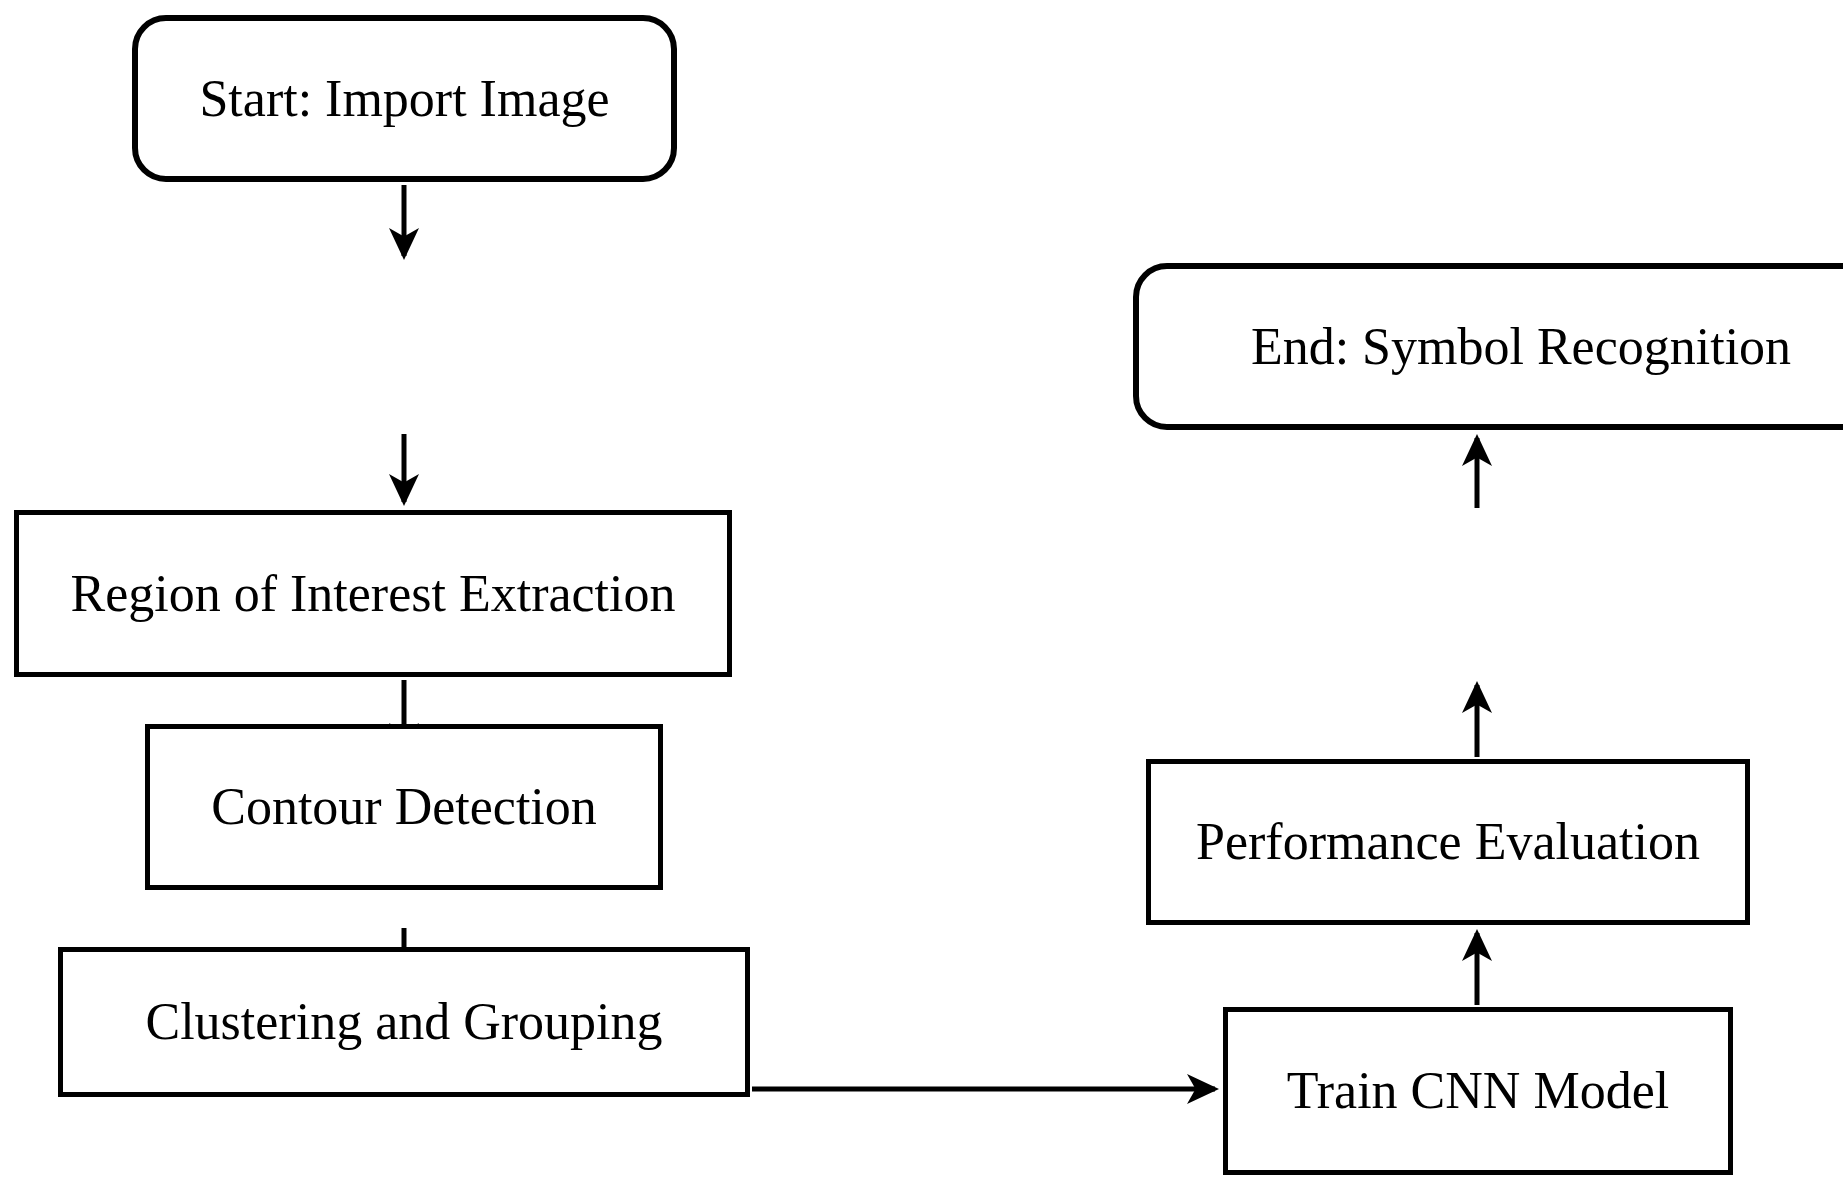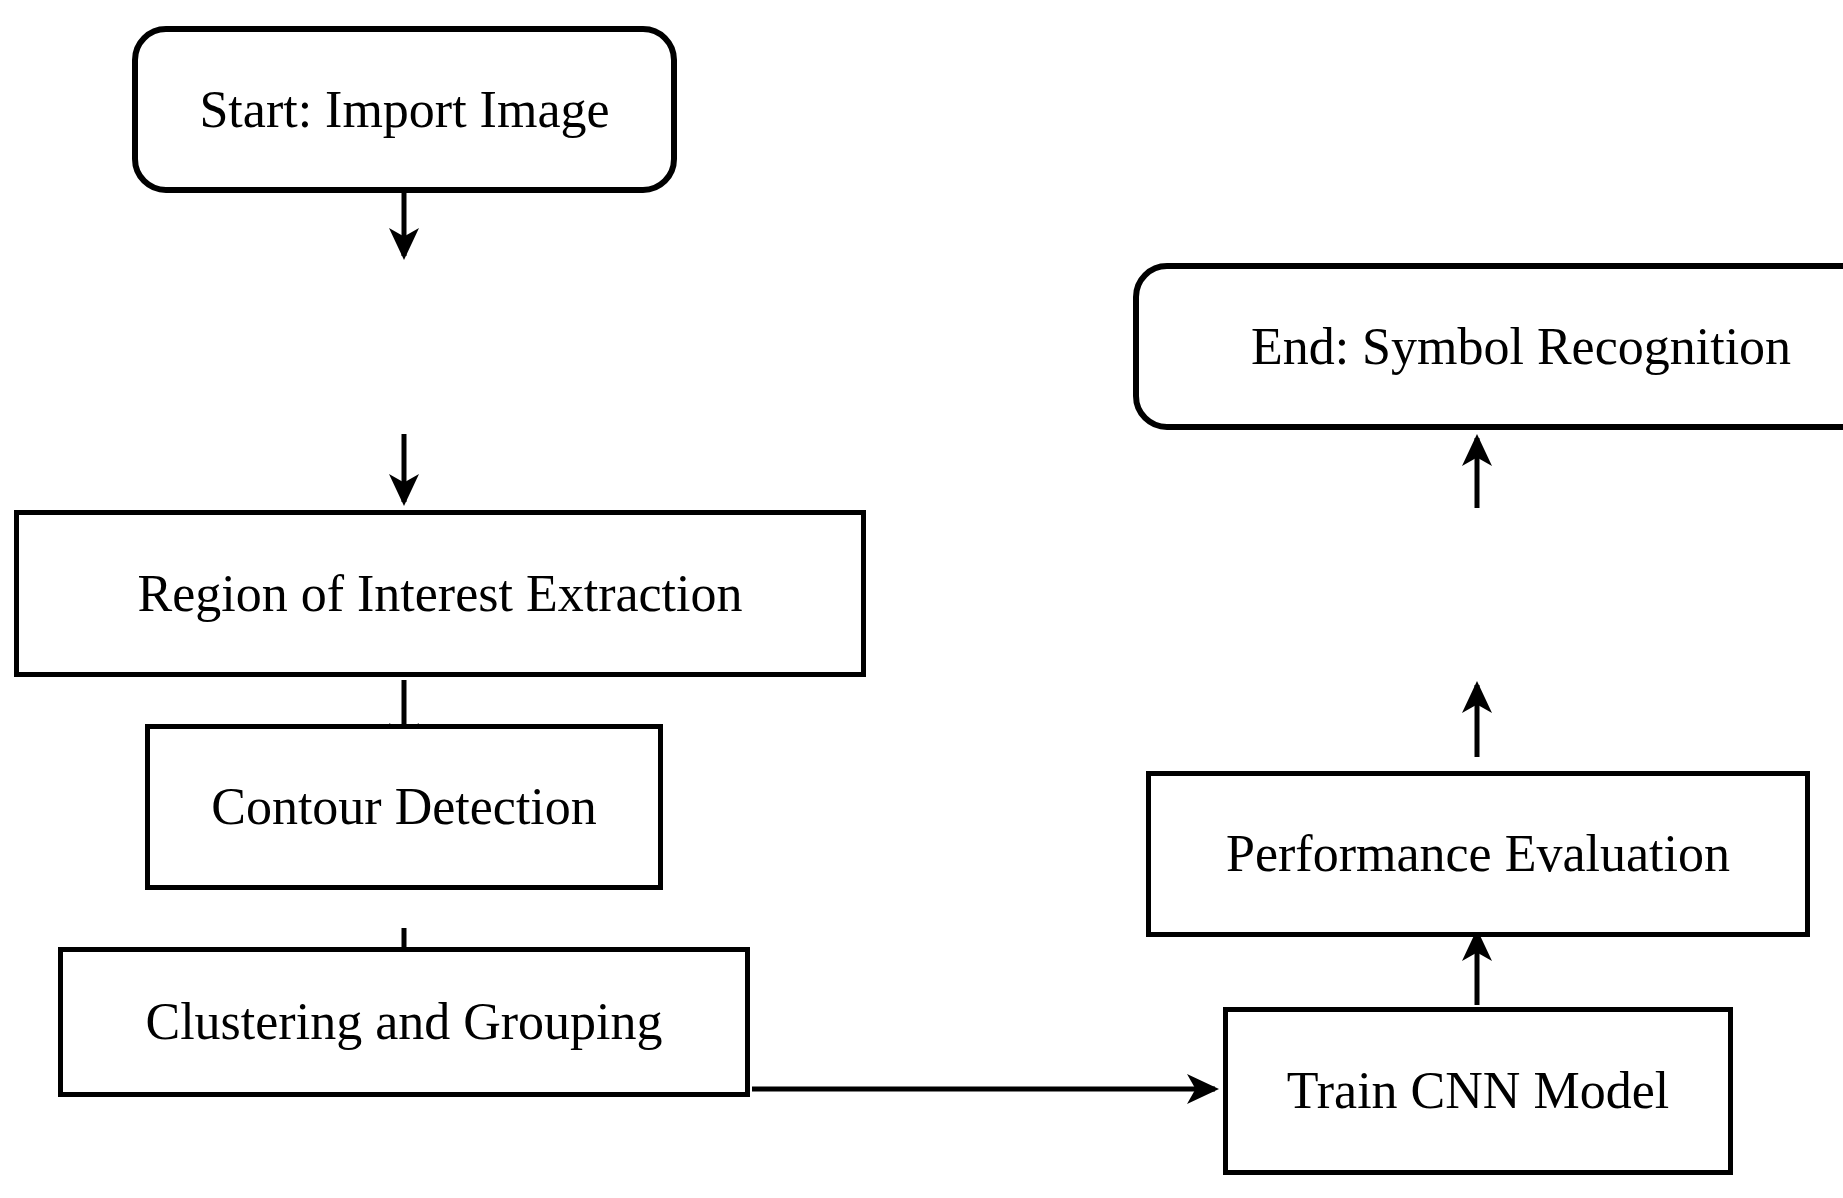--- a/index.html
+++ b/index.html
@@ -60,42 +60,42 @@
     <line x1="404" y1="185" x2="404" y2="256" marker-end="url(#arrowhead)"></line>
     <line x1="404" y1="434" x2="404" y2="502" marker-end="url(#arrowhead)"></line>
     <line x1="404" y1="680" x2="404" y2="751" marker-end="url(#arrowhead)"></line>
     <line x1="404" y1="928" x2="404" y2="999" marker-end="url(#arrowhead)"></line>
     <line x1="752" y1="1089" x2="1215" y2="1089" marker-end="url(#arrowhead)"></line>
     <line x1="1477" y1="1005" x2="1477" y2="933" marker-end="url(#arrowhead)"></line>
     <line x1="1477" y1="757" x2="1477" y2="685" marker-end="url(#arrowhead)"></line>
     <line x1="1477" y1="508" x2="1477" y2="438" marker-end="url(#arrowhead)"></line>
   </svg>
 
-  <div class="node terminator" style="left:132px; top:15px;  width:545px; height:167px;margin-top:11px;">
+  <div class="node terminator" style="left:132px; top:15px;  width:545px; height:167px;">
     <span>Start: Import Image</span>
   </div>
 
 
-  <div class="node" style="left:14px;  top:510px; width:852px; height:167px;">
+  <div class="node" style="left:14px;  top:510px; width:718px; height:167px;">
     <span>Region of Interest Extraction</span>
   </div>
 
   <div class="node" style="left:145px; top:724px; width:518px; height:166px;">
     <span>Contour Detection</span>
   </div>
 
   <div class="node" style="left:58px;  top:947px; width:692px; height:150px;">
     <span>Clustering and Grouping</span>
   </div>
 
   <div class="node" style="left:1223px; top:1007px; width:510px; height:168px;align-items:center;">
     <span>Train CNN Model</span>
   </div>
 
-  <div class="node" style="left:1146px; top:759px; width:664px; height:166px;margin-top:12px;">
+  <div class="node" style="left:1146px; top:759px; width:604px; height:166px;">
     <span>Performance Evaluation</span>
   </div>
 
 
   <div class="node terminator" style="left:1133px; top:263px; width:776px; height:167px;">
     <span>End: Symbol Recognition</span>
   </div>
 
 </div>
 

